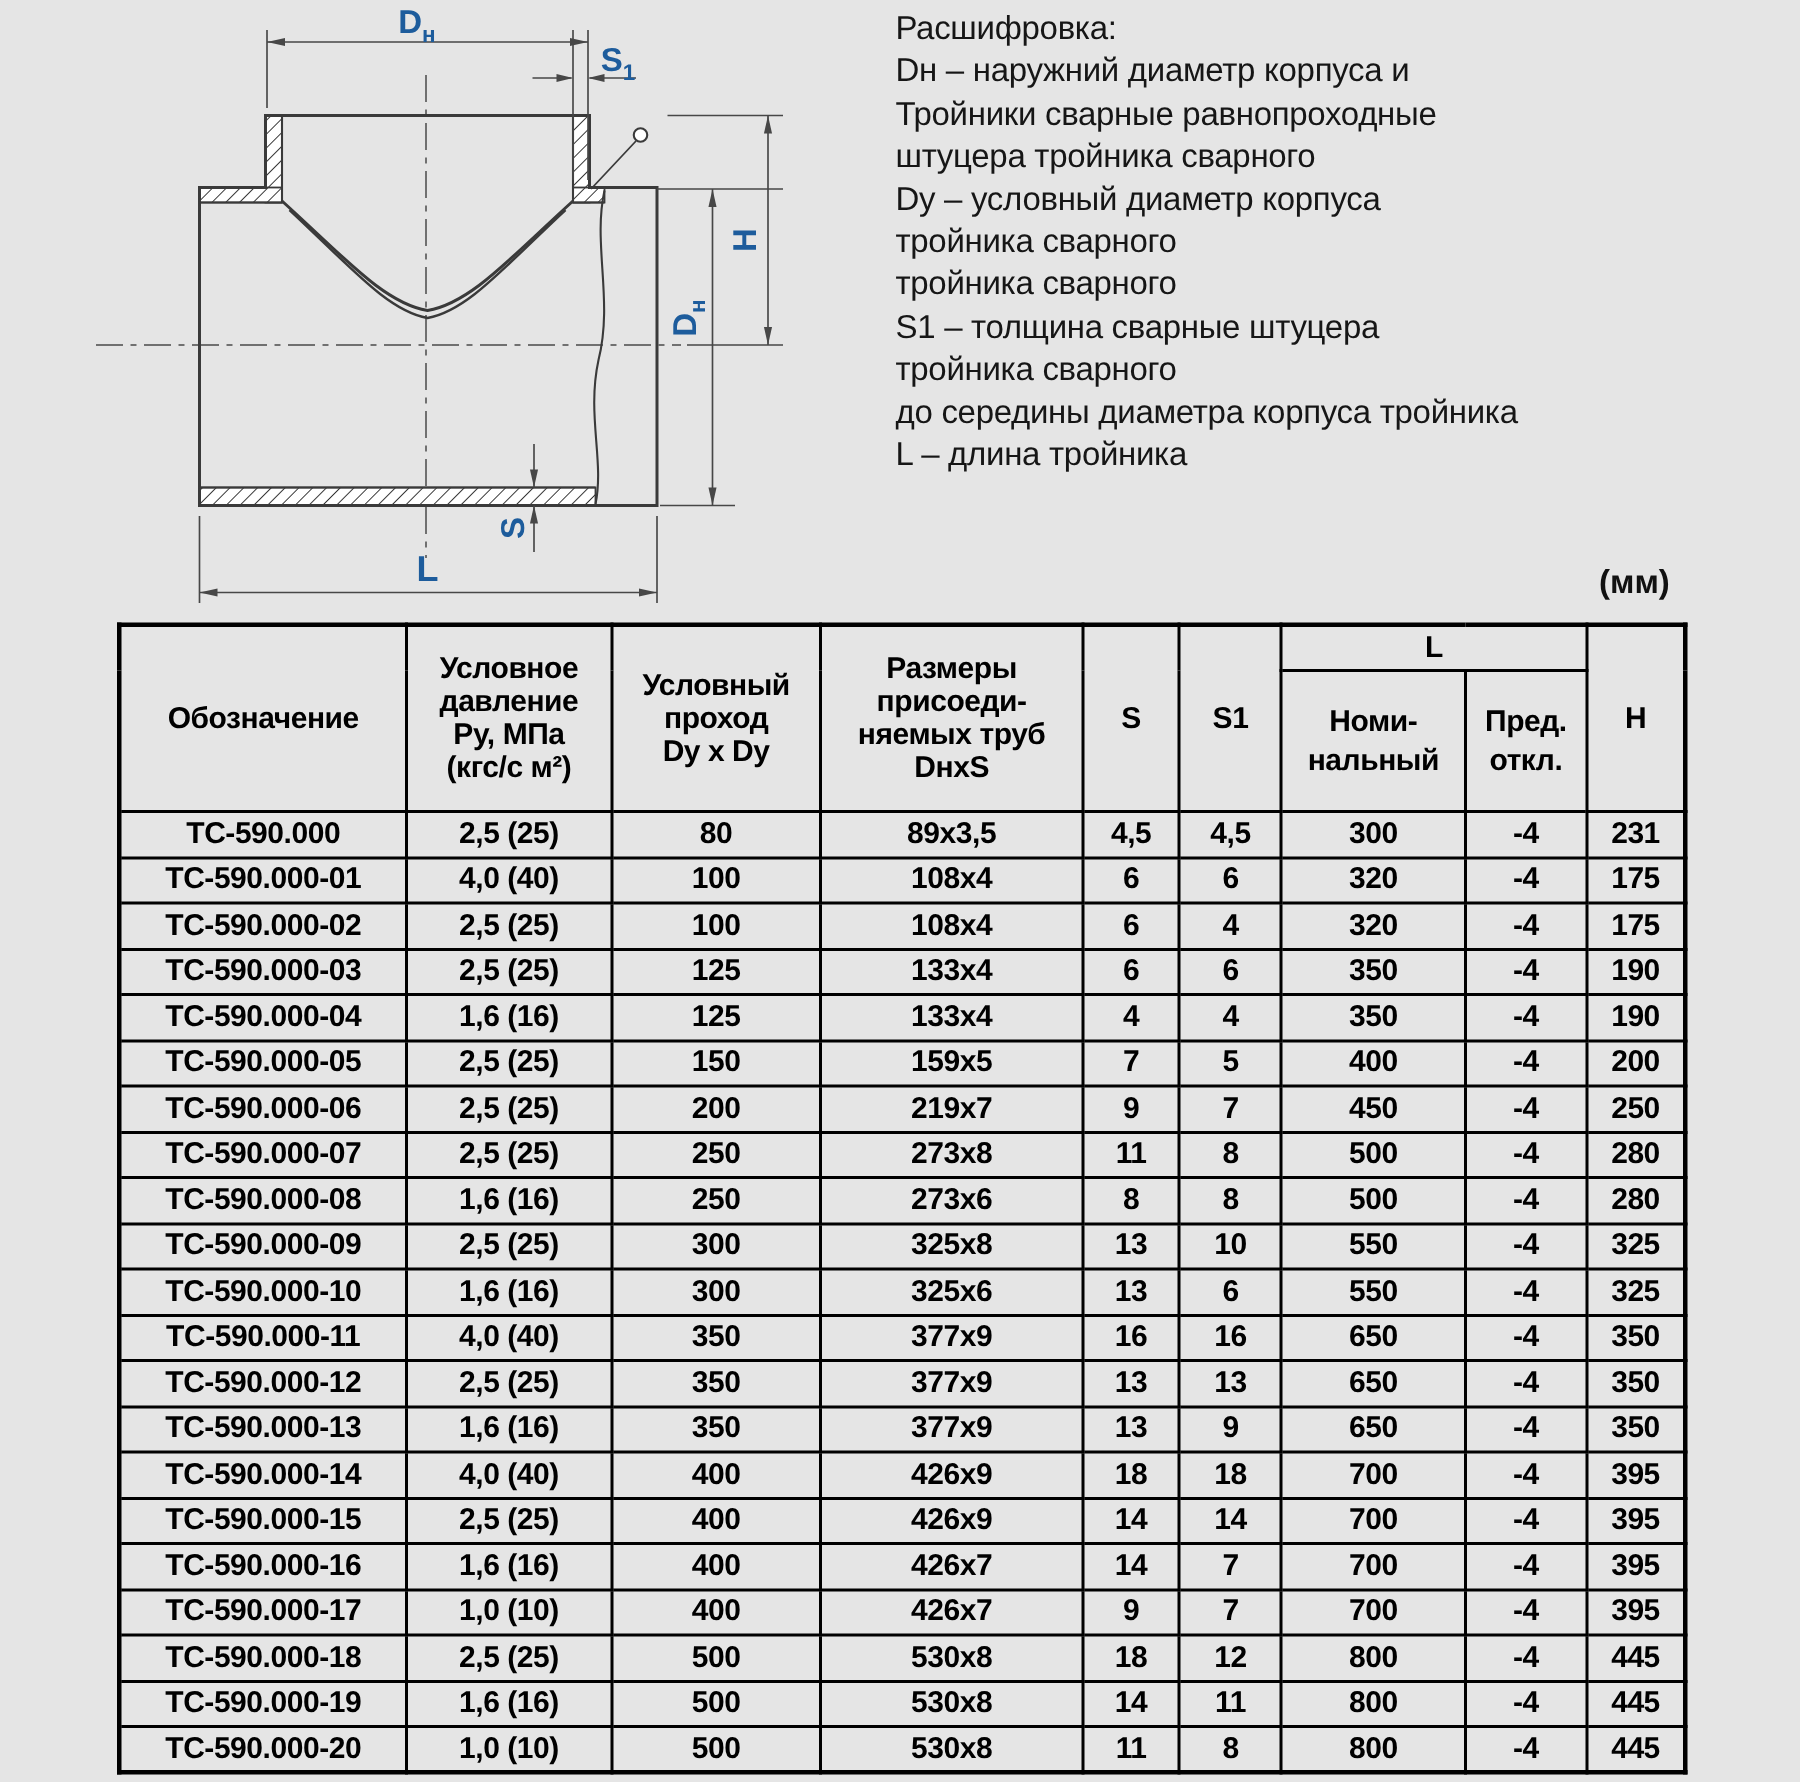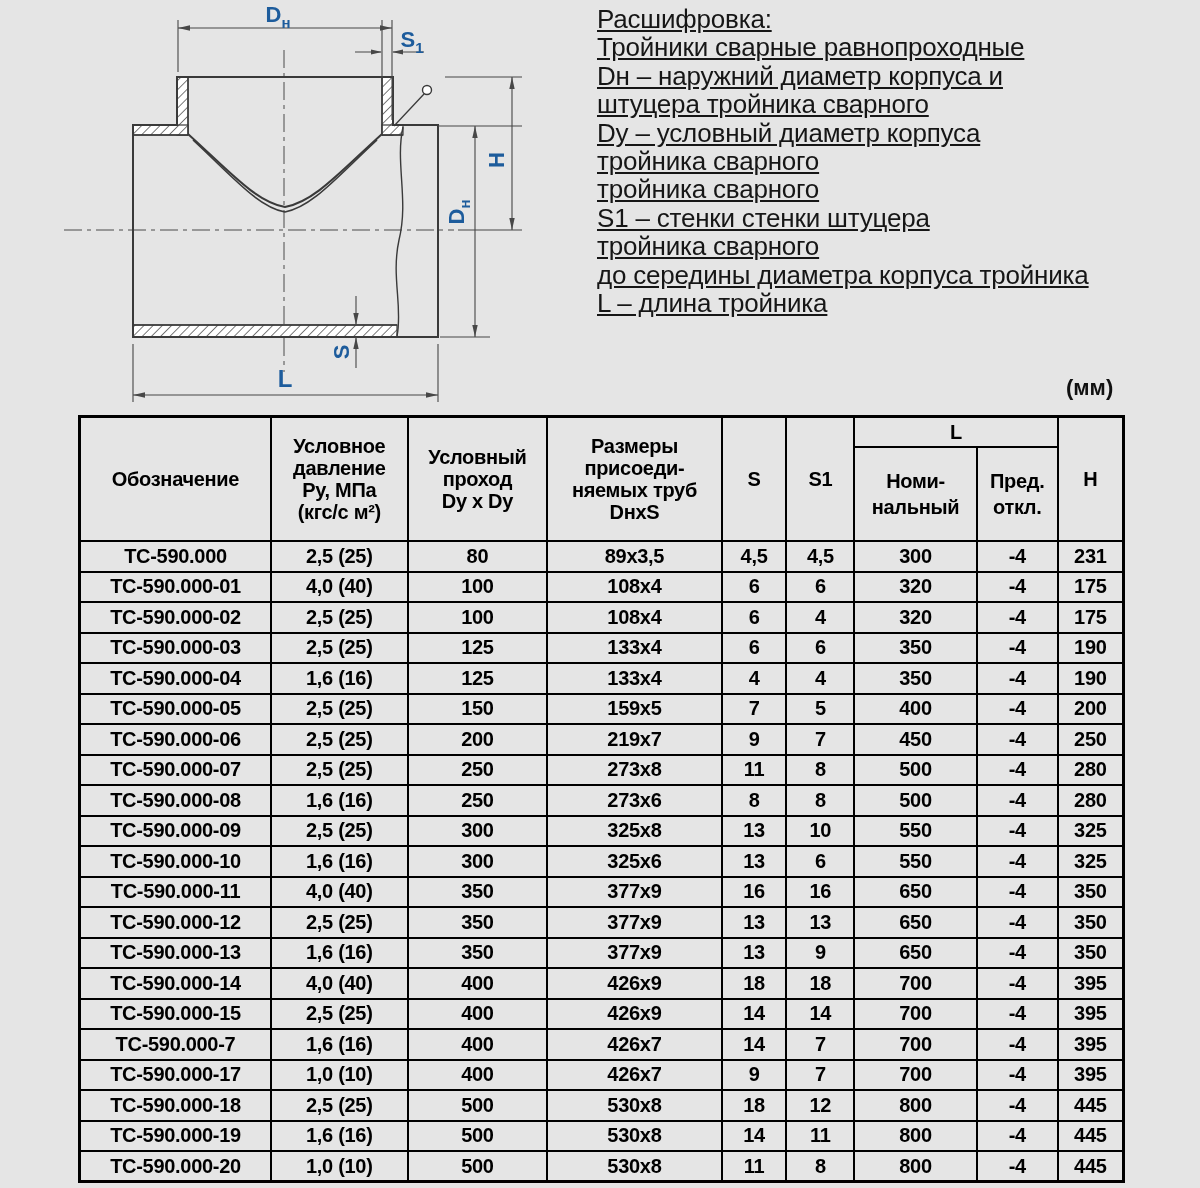--- a/index.html
+++ b/index.html
@@ -6,21 +6,21 @@
   .page{position:relative;width:1200px;height:1188px;background:#e5e5e5;overflow:hidden;
         font-family:"Liberation Sans",sans-serif;color:#111;}
   
   .drawing{position:absolute;left:0;top:0;}
   .drawing text{font-family:"Liberation Sans",sans-serif;}
   .dim-label{fill:#1d5c9c;font-size:22px;font-weight:700;}
   .dim-label.big{font-size:24px;}
   .sub{font-size:15px;}
   
   .legend{position:absolute;left:597px;top:5px;width:590px;
-          font-size:26px;line-height:28.4px;color:#161616;letter-spacing:-0.2px;text-decoration:underline;}
+          font-size:22px;line-height:28.4px;color:#161616;letter-spacing:-0.2px;}
   
   .units{position:absolute;left:1018px;top:375px;font-size:22px;font-weight:700;color:#111;margin-left:48px;}
   
   table.spec{position:absolute;left:78px;top:415px;width:1047px;
              border-collapse:collapse;table-layout:fixed;
              border:3px solid #000;
              font-size:20px;font-weight:700;letter-spacing:-0.3px;color:#000;}
   table.spec th,table.spec td{border:2px solid #000;padding:0;text-align:center;vertical-align:middle;}
   table.spec th{font-weight:700;white-space:pre-line;line-height:26px;}
   tr.l-row th{height:28px;line-height:22px;}
@@ -100,34 +100,34 @@
     <text class="dim-label" x="499" y="165" text-anchor="middle" transform="rotate(-90 499 160)">H</text>
     <text class="dim-label" x="459" y="217" text-anchor="middle" transform="rotate(-90 459 212)"><tspan>D</tspan><tspan class="sub" dy="6">н</tspan></text>
     <text class="dim-label" x="344" y="357" text-anchor="middle" transform="rotate(-90 344 352)">S</text>
     <text class="dim-label big" x="285" y="387" text-anchor="middle">L</text>
   </svg>
 
   <div class="legend">
     <div>Расшифровка:</div>
     <div>
 
+        <div class="lg-line">Dн – наружний диаметр корпуса и</div>
+
         <div class="lg-line">Тройники сварные равнопроходные</div>
 
-        <div class="lg-line">Dн – наружний диаметр корпуса и</div>
-
         <div class="lg-line">штуцера тройника сварного</div>
 
         <div class="lg-line">Dy – условный диаметр корпуса</div>
 
         <div class="lg-line">тройника сварного</div>
 
 
         <div class="lg-line">тройника сварного</div>
 
-        <div class="lg-line">S1 – стенки стенки штуцера</div>
+        <div class="lg-line">S1 – толщина сварные штуцера</div>
 
         <div class="lg-line">тройника сварного</div>
 
 
         <div class="lg-line">до середины диаметра корпуса тройника</div>
 
         <div class="lg-line">L – длина тройника</div>
       </div>
   </div>
 
@@ -359,21 +359,21 @@
           <td>400</td>
           <td>426х9</td>
           <td>14</td>
           <td>14</td>
           <td>700</td>
           <td>-4</td>
           <td>395</td>
         </tr>
 
         <tr>
-          <td>ТС-590.000-7</td>
+          <td>ТС-590.000-16</td>
           <td>1,6 (16)</td>
           <td>400</td>
           <td>426х7</td>
           <td>14</td>
           <td>7</td>
           <td>700</td>
           <td>-4</td>
           <td>395</td>
         </tr>
 

